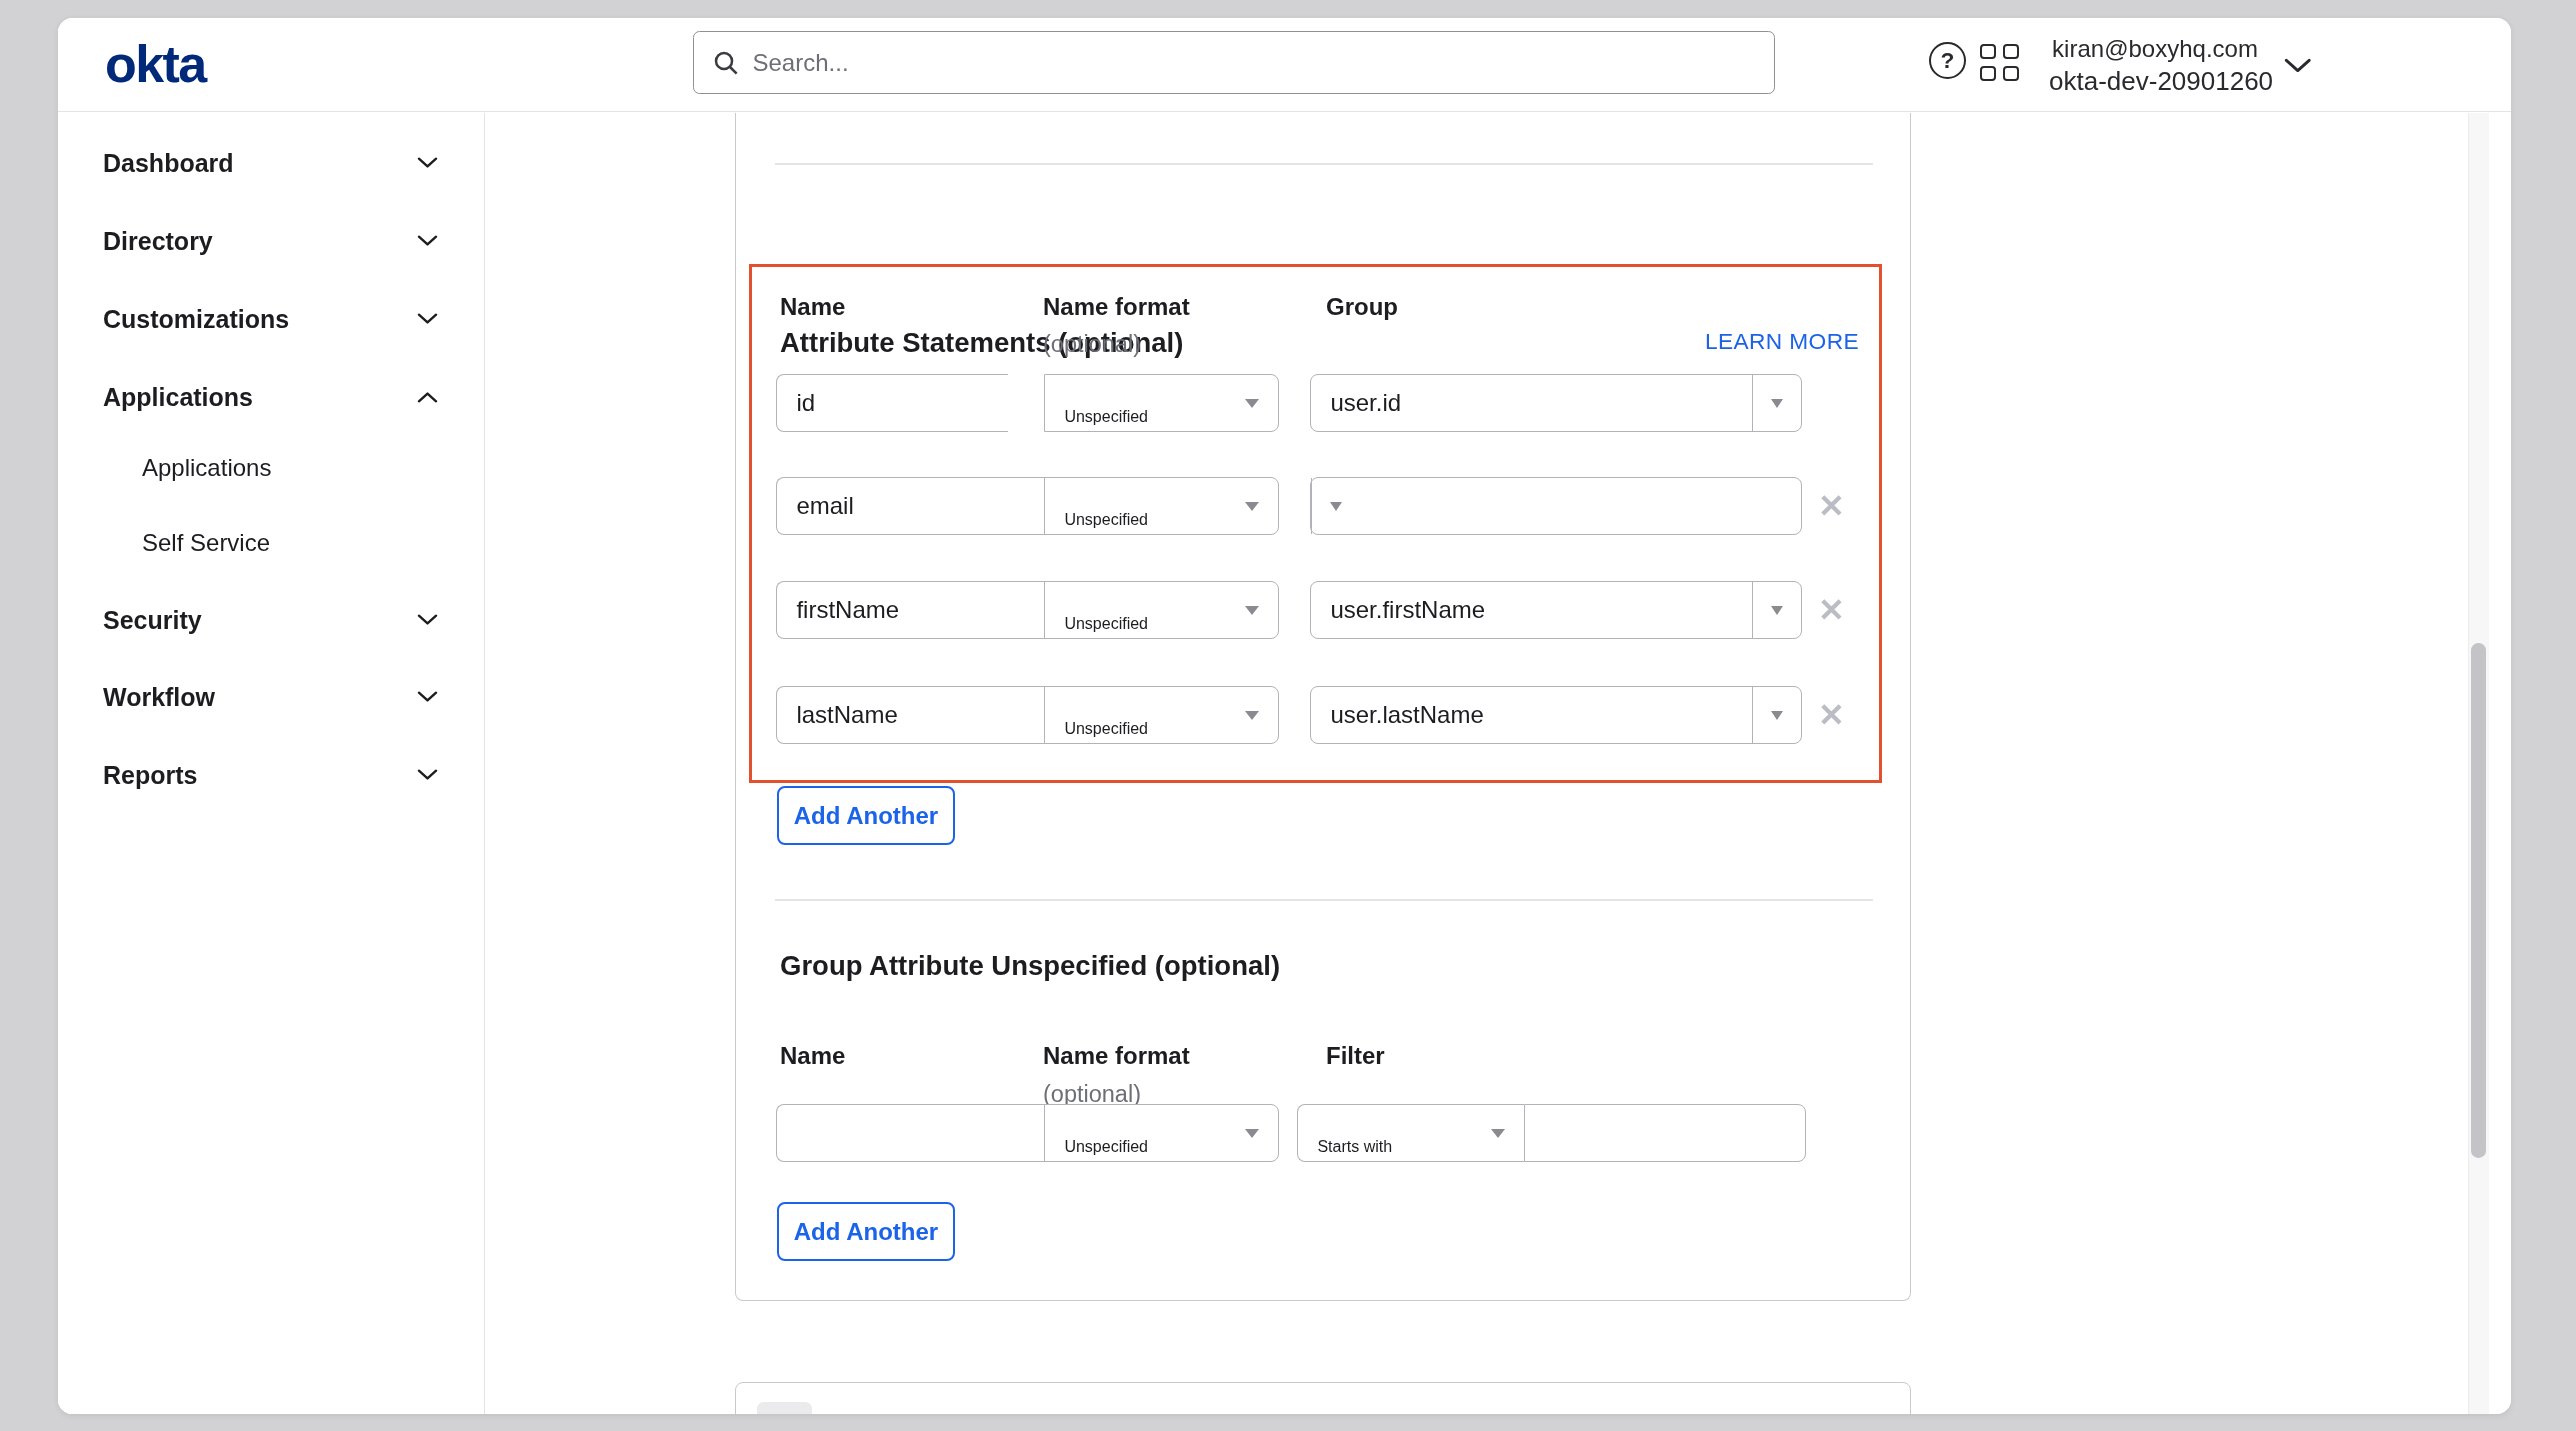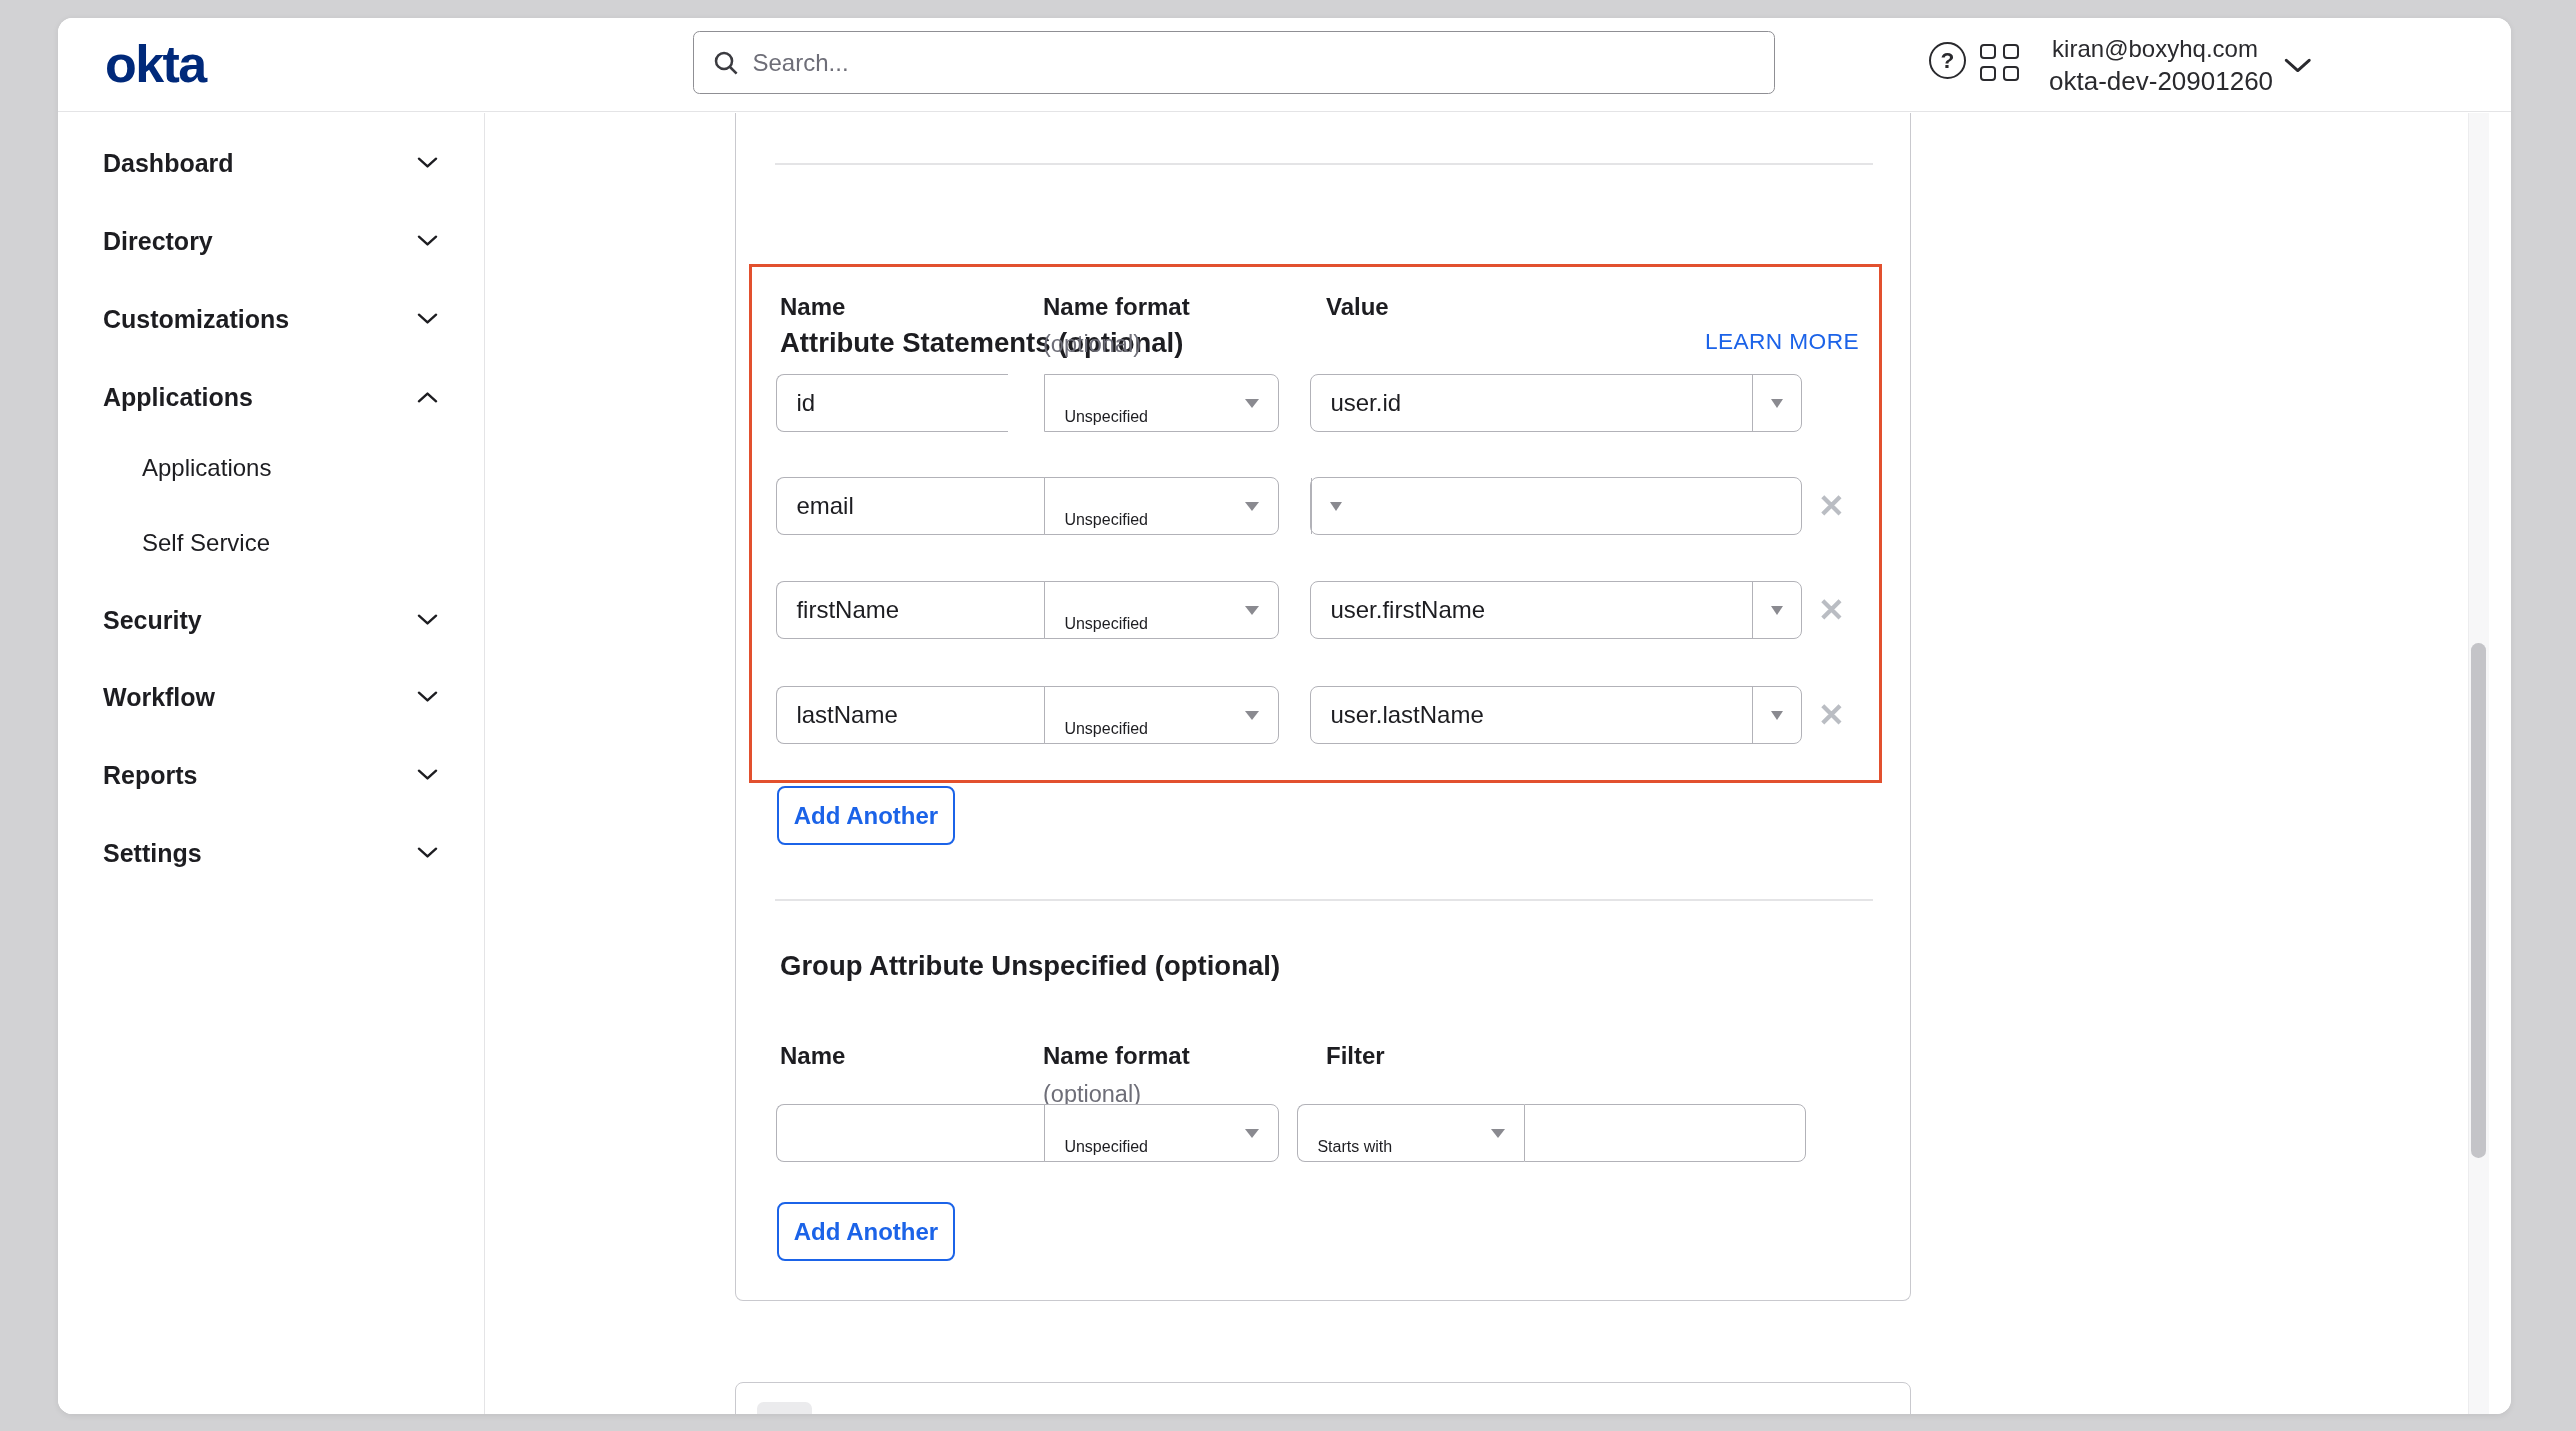--- a/index.html
+++ b/index.html
@@ -178,42 +178,36 @@
         <svg class="chev" width="21" height="12" viewBox="0 0 24 14" fill="none" stroke="#1d1d21" stroke-width="2.8" stroke-linecap="round" stroke-linejoin="round">
             <path d="M2 2 L12 11 L22 2"></path>
           </svg>
       </div>
       <div class="nav-item" style="top:644px">
         <span class="lbl">Reports</span>
         <svg class="chev" width="21" height="12" viewBox="0 0 24 14" fill="none" stroke="#1d1d21" stroke-width="2.8" stroke-linecap="round" stroke-linejoin="round">
             <path d="M2 2 L12 11 L22 2"></path>
           </svg>
       </div>
-      <div class="nav-item" style="top:722px">
-        <span class="lbl">Settings</span>
-        <svg class="chev" width="21" height="12" viewBox="0 0 24 14" fill="none" stroke="#1d1d21" stroke-width="2.8" stroke-linecap="round" stroke-linejoin="round">
-            <path d="M2 2 L12 11 L22 2"></path>
-          </svg>
-      </div>
     </nav>
 
     <div id="main">
 
       <div id="card1">
         <div class="hr" style="top:50px"></div>
 
         <div class="section-title" style="left:44px; top:214px">Attribute Statements (optional)</div>
         <a class="learn-more">LEARN MORE</a>
 
         <div class="highlight-box"></div>
 
         <div class="col-label" style="left:44px;  top:180px">Name</div>
         <div class="col-label" style="left:307px; top:180px">Name format</div>
         <div class="col-note" style="left:307px; top:218px">(optional)</div>
-        <div class="col-label" style="left:590px; top:180px">Value</div>
+        <div class="col-label" style="left:590px; top:180px">Group</div>
 
         <input class="field joined-left" style="left: 40px; top: 261px; width: 232px;" value="id">
         <div class="field select joined-right" style="left:308px; top:261px; width:235px">
           <span class="sel-text">Unspecified</span>
           <span class="caret"></span>
         </div>
         <div class="combo" style="left:574px; top:261px; width:492px">
           <input value="user.id" style="">
           <div class="arrow-seg">
               <span class="caret"></span>

